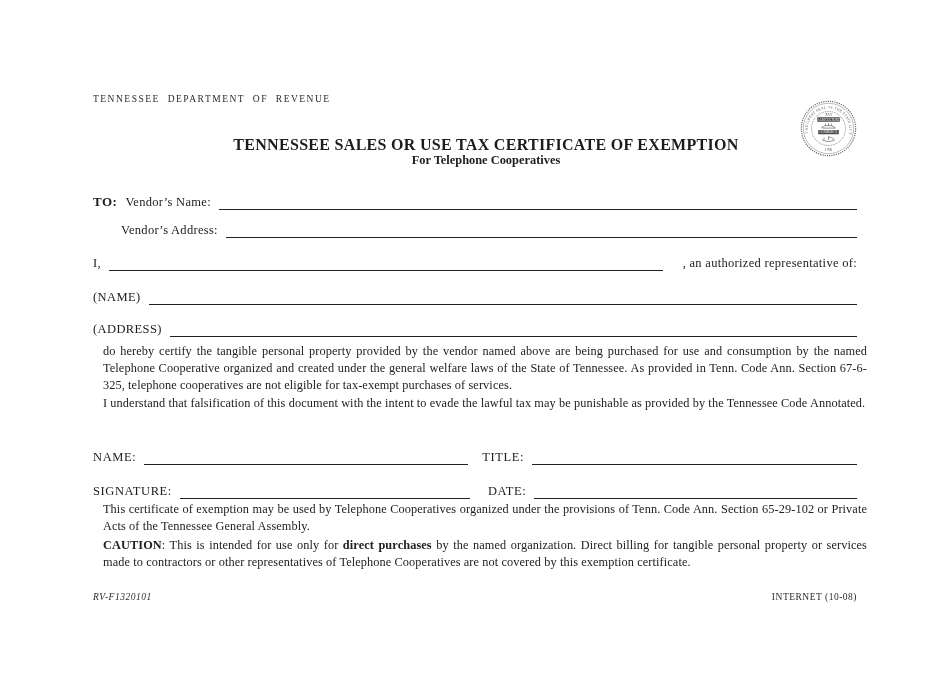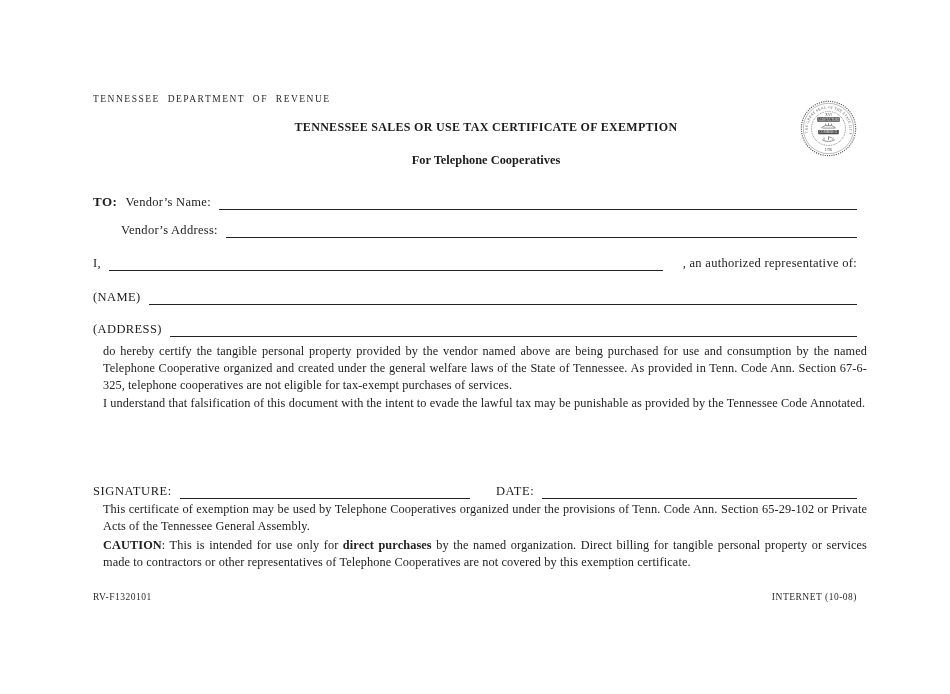--- a/index.html
+++ b/index.html
@@ -15,22 +15,22 @@
 
   .agency {
     position: absolute; left: 93px; top: 94px;
     font-size: 9.5px; letter-spacing: 1.5px; word-spacing: 4px;
     color: #2a2a2a;
   }
 
   .seal { position: absolute; left: 799px; top: 99px; width: 59px; height: 59px; }
 
   .form-title {
-    position: absolute; left: 93px; top: 120px; width: 786px;
-    text-align: center; font-weight: bold; font-size: 12px; letter-spacing: 0.3px;
+    position: absolute; left: 93px; top: 136px; width: 786px;
+    text-align: center; font-weight: bold; font-size: 16px; letter-spacing: 0.3px;
   }
   .form-subtitle {
     position: absolute; left: 93px; top: 153px; width: 786px;
     text-align: center; font-weight: bold; font-size: 12.4px;
   }
 
   .frow {
     position: absolute; left: 93px; width: 764px; height: 16px;
     display: flex; align-items: flex-end;
     font-size: 12.5px; letter-spacing: 0.3px; white-space: nowrap;
@@ -45,21 +45,21 @@
 
   .para {
     position: absolute; left: 103px; width: 764px;
     font-size: 12.3px; line-height: 17px; letter-spacing: 0.1px;
     color: #222;
   }
   .just { text-align: justify; }
 
   .footer-left {
     position: absolute; left: 93px; top: 592px;
-    font-size: 9.5px; letter-spacing: 0.5px; color: #2a2a2a;
+    font-size: 9.5px; letter-spacing: 0.5px; color: #2a2a2a; font-style: italic;
   }
   .footer-right {
     position: absolute; right: 93px; top: 592px;
     font-size: 9.5px; letter-spacing: 0.5px; color: #2a2a2a; text-align: center;
   }
   .seal svg text { fill: #4c4c4c; font-family: "Liberation Serif", serif; }
 </style>
 </head>
 <body>
 
@@ -124,25 +124,31 @@
 
   <div class="frow" style="top:321px">
     <span style="letter-spacing:0.4px">(ADDRESS)</span>
     <span class="blank grow"></span>
   </div>
 
   <p class="para just" style="top:343px; margin:0;">do hereby certify the tangible personal property provided by the vendor named above are being purchased for use and consumption by the named Telephone Cooperative organized and created under the general welfare laws of the State of Tennessee. As provided in Tenn. Code Ann. Section 67-6-325, telephone cooperatives are not eligible for tax-exempt purchases of services.</p>
 
   <p class="para" style="top:395px; margin:0;">I understand that falsification of this document with the intent to evade the lawful tax may be punishable as provided by the Tennessee Code Annotated.</p>
 
+  <div class="frow" style="top:449px">
+    <span style="letter-spacing:0.6px">NAME:</span>
+    <span class="blank" style="flex:0 0 320px"></span>
+    <span style="margin-left:14px; letter-spacing:0.6px">TITLE:</span>
+    <span class="blank grow"></span>
+  </div>
 
   <div class="frow" style="top:483px">
     <span style="letter-spacing:0.6px">SIGNATURE:</span>
     <span class="blank" style="flex:0 0 286px"></span>
-    <span style="margin-left:26px; letter-spacing:0.6px">DATE:</span>
+    <span style="margin-left:18px; letter-spacing:0.6px">DATE:</span>
     <span class="blank grow"></span>
   </div>
 
   <p class="para just" style="top:501px; margin:0;">This certificate of exemption may be used by Telephone Cooperatives organized under the provisions of Tenn. Code Ann. Section 65-29-102 or Private Acts of the Tennessee General Assembly.</p>
 
   <p class="para just" style="top:537px; margin:0;"><span class="bold">CAUTION</span><span>: This is intended for use only for </span><span class="bold">direct purchases</span><span> by the named organization. Direct billing for tangible personal property or services made to contractors or other representatives of Telephone Cooperatives are not covered by this exemption certificate.</span></p>
 
   <div class="footer-left">RV-F1320101</div>
   <div class="footer-right">INTERNET (10-08)</div>
 

